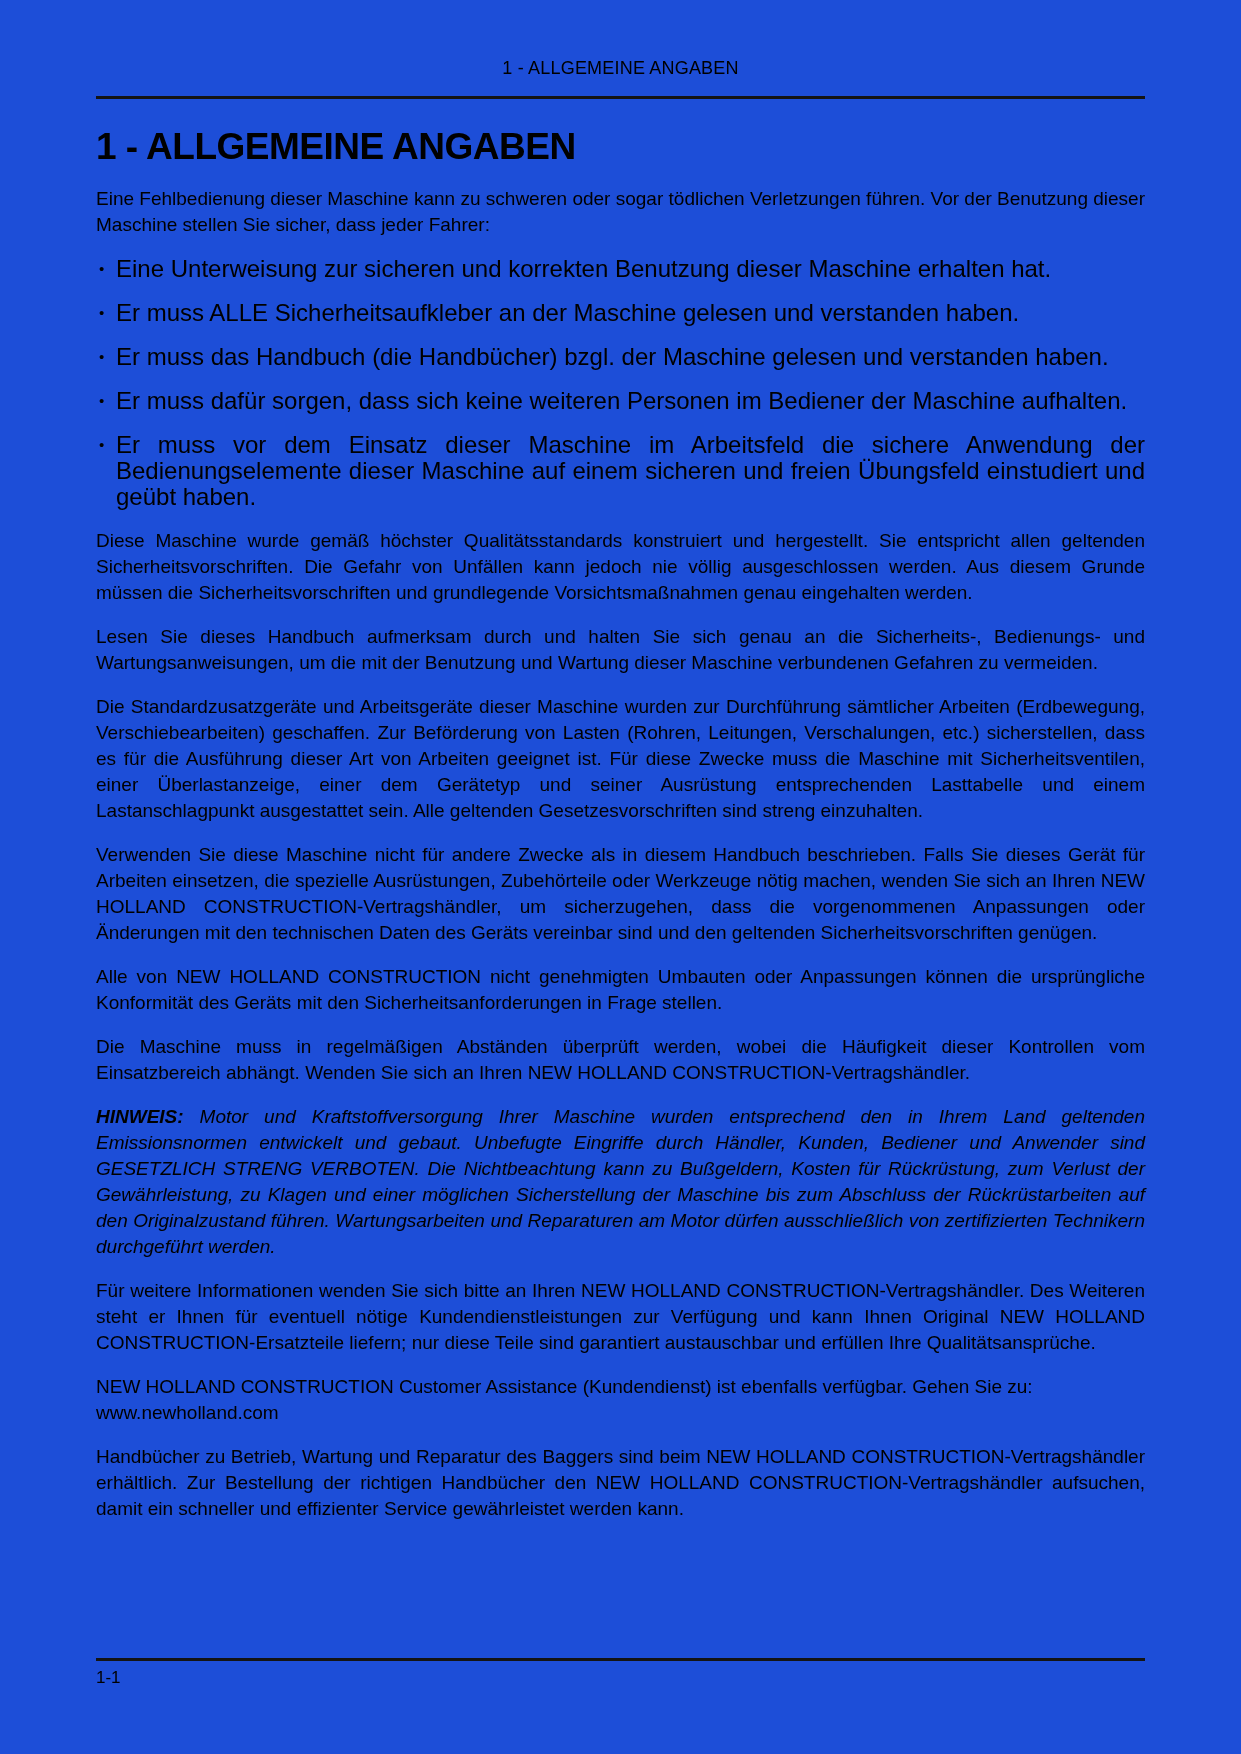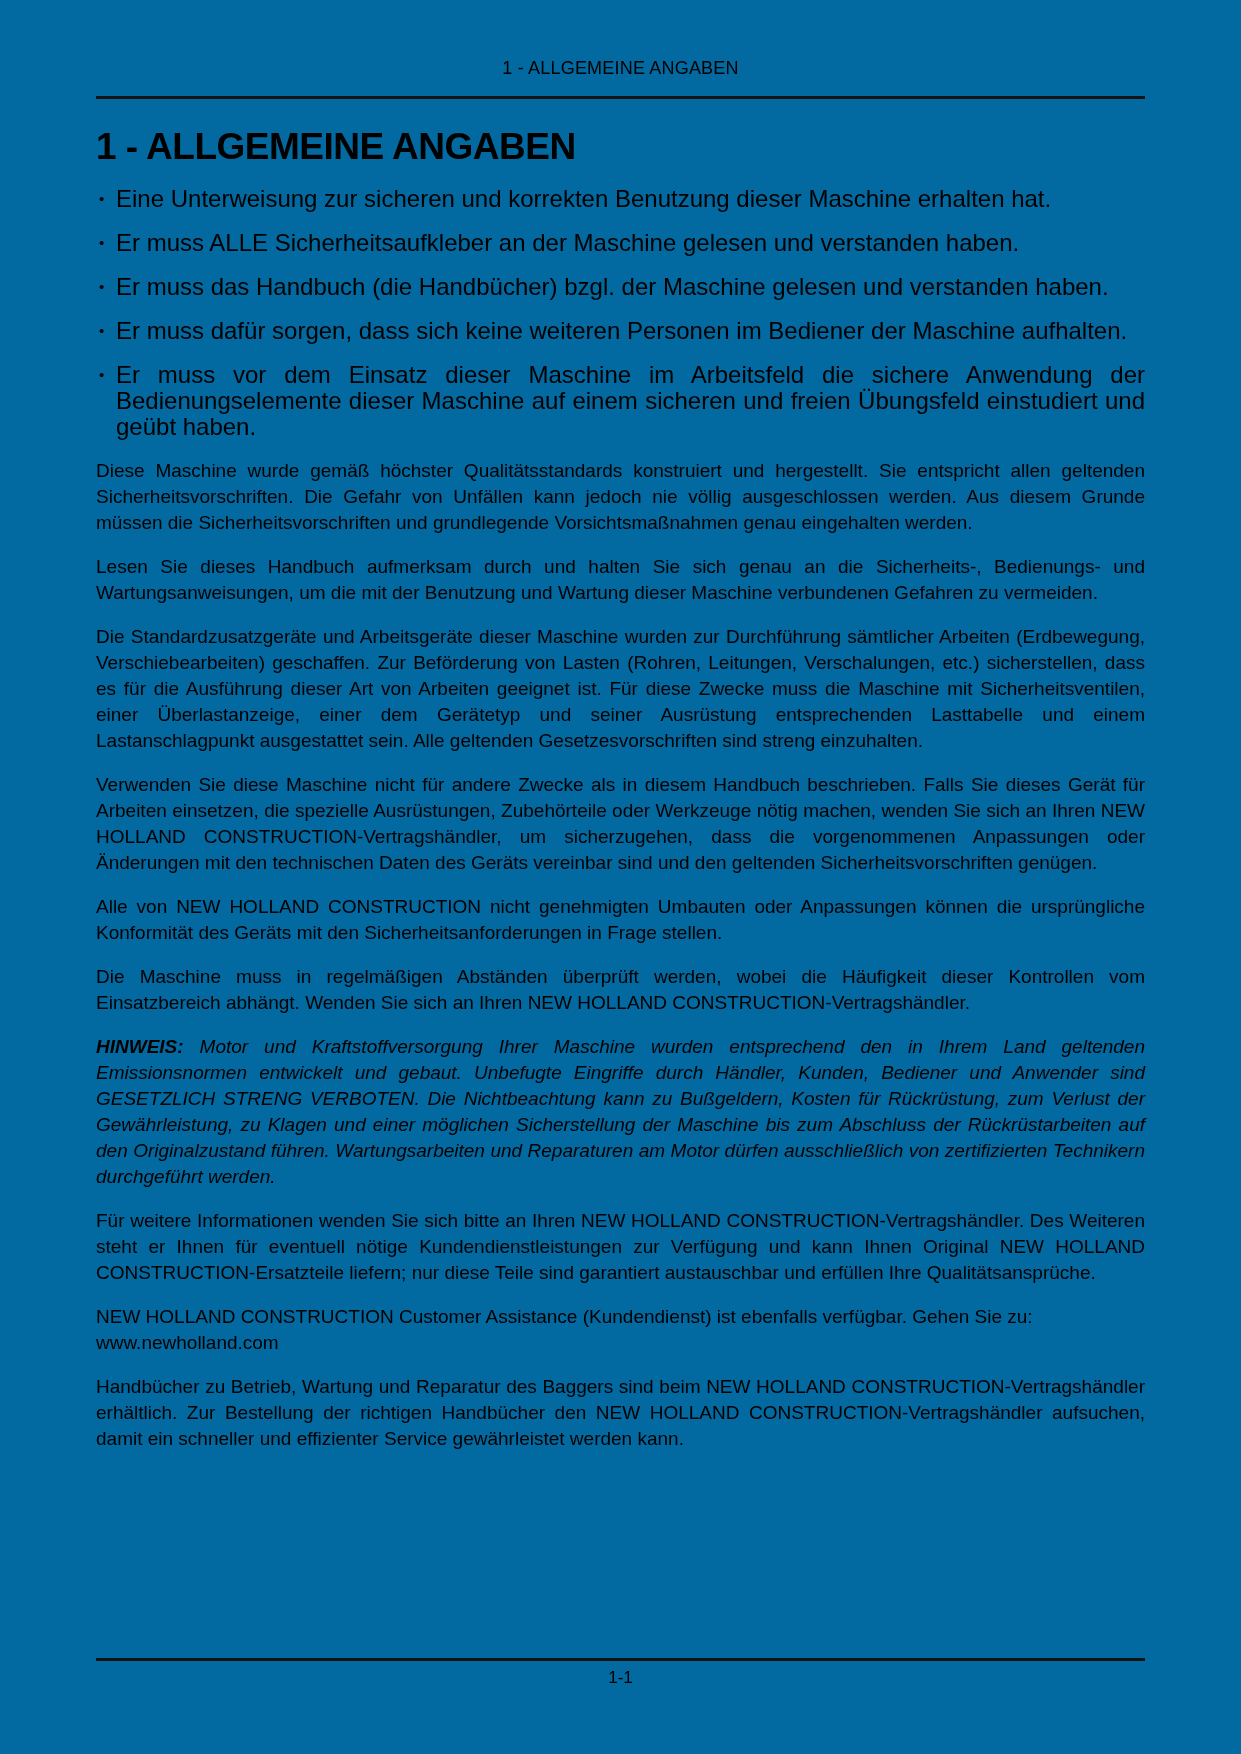--- a/index.html
+++ b/index.html
@@ -6,21 +6,21 @@
     margin: 0;
     padding: 0;
     background: #ffffff;
     font-family: "Liberation Sans", sans-serif;
     color: #000000;
   }
   .page {
     position: relative;
     width: 1241px;
     height: 1754px;
-    background: #0369a1;
+    background: #1d4ed8;
     box-sizing: border-box;
     padding: 0 96px;
     overflow: hidden;
   }
   .running-head {
     padding-top: 58px;
     text-align: center;
     font-size: 18px;
     letter-spacing: 0.2px;
   }
@@ -82,35 +82,36 @@
     right: 96px;
     top: 1658px;
   }
   .foot-rule {
     border: none;
     border-top: 3px solid #141414;
     margin: 0;
   }
   .page-number {
     margin-top: 7px;
-    text-align: center;
+    text-align: left;
     font-size: 17px;
   }
 </style>
 </head>
 <body>
 
 <div class="page">
 
   <div class="running-head">1 - ALLGEMEINE ANGABEN</div>
   <hr class="head-rule">
 
   <h1 class="chapter-title">1 - ALLGEMEINE ANGABEN</h1>
 
 
+  <p class="body-text">Eine Fehlbedienung dieser Maschine kann zu schweren oder sogar tödlichen Verletzungen führen.  Vor der Benutzung dieser Maschine stellen Sie sicher, dass jeder Fahrer:</p>
 
   <ul class="bullet-list">
     <li>Eine Unterweisung zur sicheren und korrekten Benutzung dieser Maschine erhalten hat.</li>
     <li>Er muss ALLE Sicherheitsaufkleber an der Maschine gelesen und verstanden haben.</li>
     <li>Er muss das Handbuch (die Handbücher) bzgl. der Maschine gelesen und verstanden haben.</li>
     <li>Er muss dafür sorgen, dass sich keine weiteren Personen im Bediener der Maschine aufhalten.</li>
     <li>Er muss vor dem Einsatz dieser Maschine im Arbeitsfeld die sichere Anwendung der Bedienungselemente dieser Maschine auf einem sicheren und freien Übungsfeld einstudiert und geübt haben.</li>
   </ul>
 
   <p class="body-text">Diese Maschine wurde gemäß höchster Qualitätsstandards konstruiert und hergestellt.  Sie entspricht allen geltenden Sicherheitsvorschriften.  Die Gefahr von Unfällen kann jedoch nie völlig ausgeschlossen werden.  Aus diesem Grunde müssen die Sicherheitsvorschriften und grundlegende Vorsichtsmaßnahmen genau eingehalten werden.</p>

